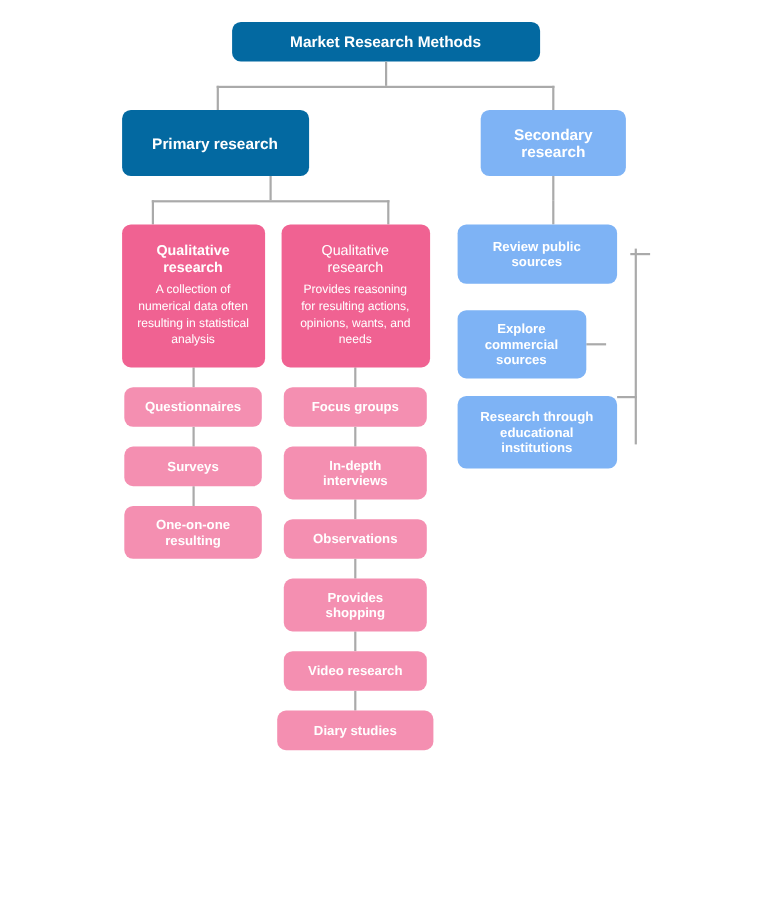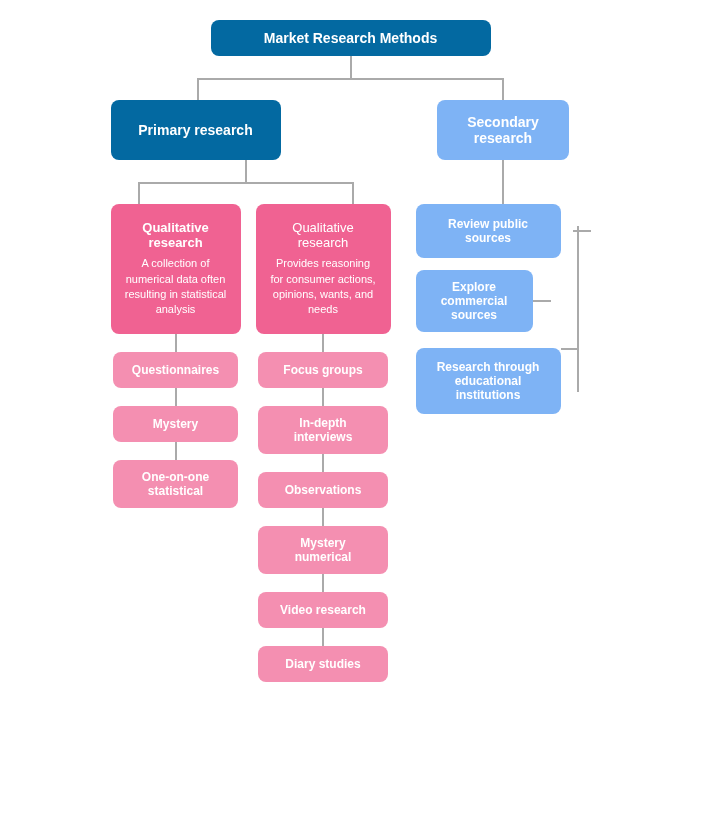--- a/index.html
+++ b/index.html
@@ -95,55 +95,55 @@
             <div class="node node-pink-dark" style="width:130px; min-height:130px; flex-direction:column; font-size:13px;">
               <span style="font-weight:bold;">Qualitative research</span>
               <span style="font-weight:normal; font-size:11px; margin-top:6px; line-height:1.4;">A collection of numerical data often resulting in statistical analysis</span>
             </div>
             <div class="cv" style="height:18px;"></div>
             <div class="node node-pink-light" style="width:125px; min-height:36px; font-size:12px;">
               <span>Questionnaires</span>
             </div>
             <div class="cv" style="height:18px;"></div>
             <div class="node node-pink-light" style="width:125px; min-height:36px; font-size:12px;">
-              <span>Mystery</span>
+              <span>Surveys</span>
             </div>
             <div class="cv" style="height:18px;"></div>
             <div class="node node-pink-light" style="width:125px; min-height:48px; font-size:12px;">
-              <span>One-on-one statistical</span>
+              <span>One-on-one resulting</span>
             </div>
           </div>
 
           <div style="display:flex; flex-direction:column; align-items:center; width:135px;">
             <div class="node node-pink-dark" style="width:135px; min-height:130px; flex-direction:column; font-size:13px;">
               <span style="font-weight:normal;">Qualitative research</span>
-              <span style="font-weight:normal; font-size:11px; margin-top:6px; line-height:1.4;">Provides reasoning for consumer actions, opinions, wants, and needs</span>
+              <span style="font-weight:normal; font-size:11px; margin-top:6px; line-height:1.4;">Provides reasoning for resulting actions, opinions, wants, and needs</span>
             </div>
             <div class="cv" style="height:18px;"></div>
             <div class="node node-pink-light" style="width:130px; min-height:36px; font-size:12px;">
               <span>Focus groups</span>
             </div>
             <div class="cv" style="height:18px;"></div>
             <div class="node node-pink-light" style="width:130px; min-height:36px; font-size:12px;">
               <span>In-depth interviews</span>
             </div>
             <div class="cv" style="height:18px;"></div>
             <div class="node node-pink-light" style="width:130px; min-height:36px; font-size:12px;">
               <span>Observations</span>
             </div>
             <div class="cv" style="height:18px;"></div>
             <div class="node node-pink-light" style="width:130px; min-height:36px; font-size:12px;">
-              <span>Mystery numerical</span>
+              <span>Provides shopping</span>
             </div>
             <div class="cv" style="height:18px;"></div>
             <div class="node node-pink-light" style="width:130px; min-height:36px; font-size:12px;">
               <span>Video research</span>
             </div>
             <div class="cv" style="height:18px;"></div>
-            <div class="node node-pink-light" style="width:130px; min-height:36px; font-size:12px;">
+            <div class="node node-pink-light" style="width:142px; min-height:36px; font-size:12px;">
               <span>Diary studies</span>
             </div>
           </div>
 
         </div>
       </div>
 
       <div style="display:flex; flex-direction:column; align-items:center; width:175px;">
 
         <div class="node node-blue" style="width:132px; min-height:60px; font-size:14px;">
@@ -154,21 +154,21 @@
 
           <div style="position:absolute; left:50%; top:0; width:2px; height:22px; background:#aaa; transform:translateX(-50%);"></div>
 
           <div style="position:absolute; left:50%; top:22px; width:2px; height:22px; background:#aaa; transform:translateX(-50%);"></div>
         </div>
 
         <div style="position:relative; width:175px;">
 
           <div style="position:absolute; right:12px; top:22px; bottom:22px; width:2px; background:#aaa;"></div>
 
-          <div style="display:flex; align-items:center; margin-bottom:12px;justify-content:space-between;">
+          <div style="display:flex; align-items:center; margin-bottom:24px;justify-content:space-between;">
             <div class="node node-blue" style="width:145px; min-height:54px; font-size:12px;">
               <span>Review public sources</span>
             </div>
             <div style="height:2px; width:18px; background:#aaa;"></div>
           </div>
 
           <div style="display:flex; align-items:center; margin-bottom:16px;">
             <div class="node node-blue" style="width:117px; min-height:54px; font-size:12px;justify-content:center;">
               <span>Explore commercial sources</span>
             </div>

